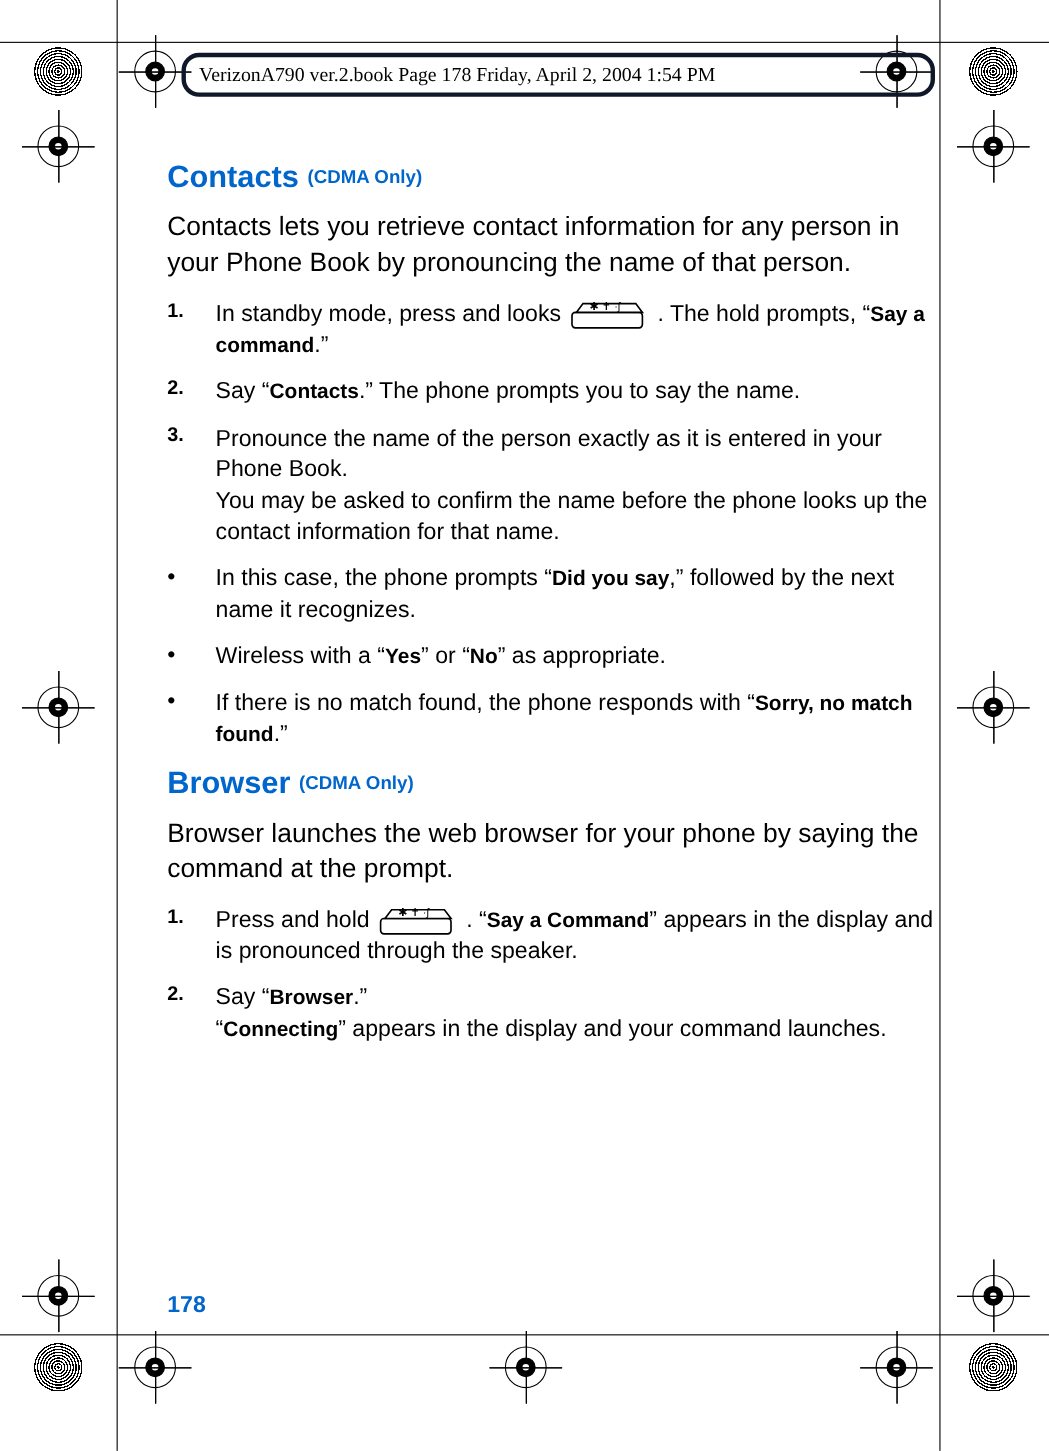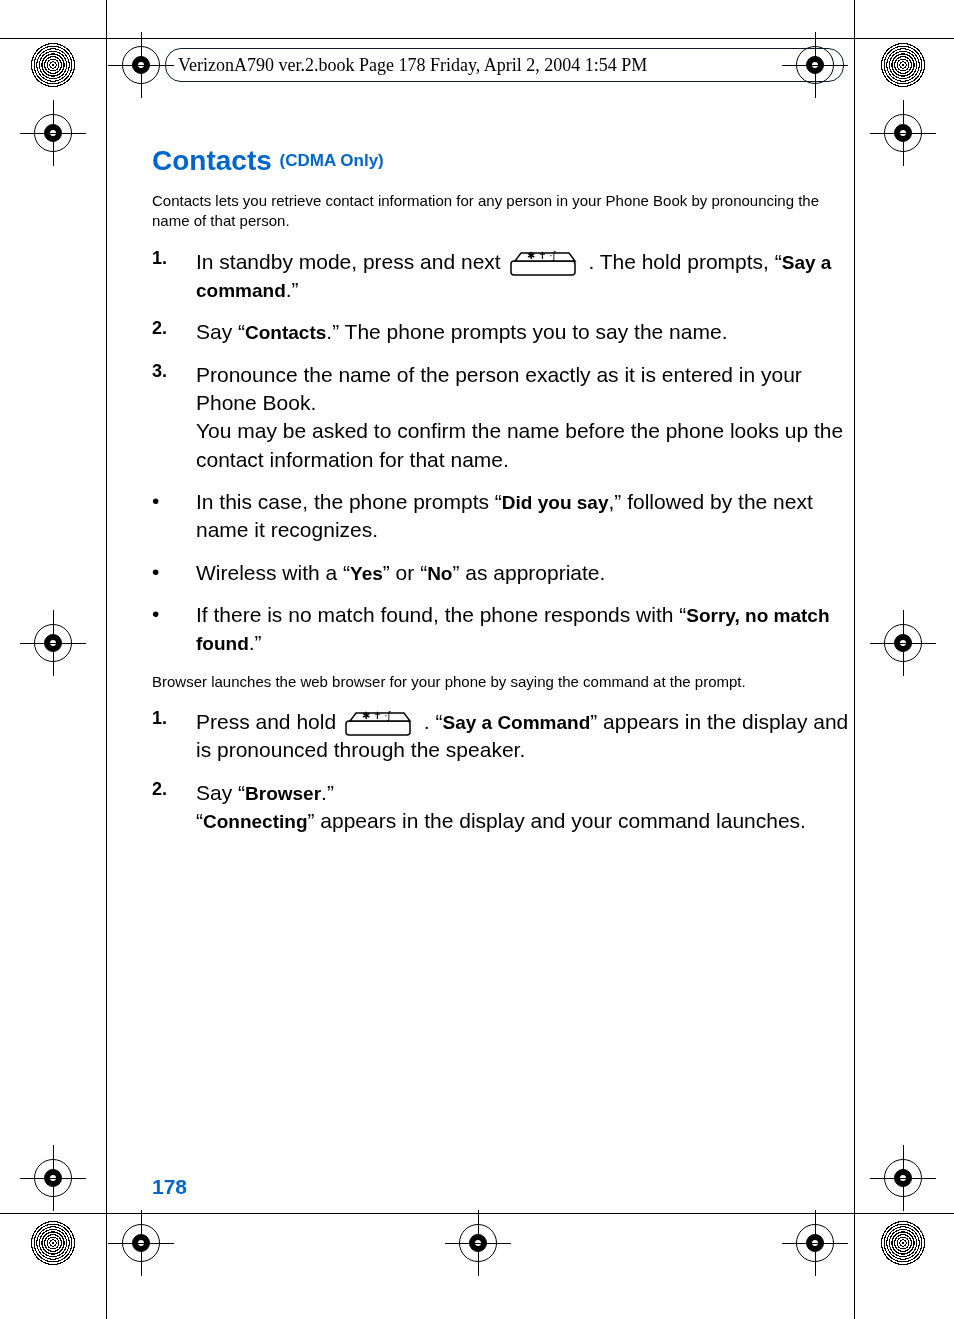--- a/index.html
+++ b/index.html
@@ -43,21 +43,21 @@
   .pm-crosshair .ring1 { position:absolute; inset:4px; border:1px solid #000; border-radius:50%; }
   .pm-crosshair .ring2 { position:absolute; inset:14px; border:1px solid #000; border-radius:50%; background:#000; }
   .pm-crosshair .dot   { position:absolute; left:50%; top:50%; width:6px; height:6px; margin:-3px 0 0 -3px; background:#fff; border-radius:50%; }
 
   .header-box {
     position: absolute;
     left: 165px;
     top: 48px;
     width: 665px;
     height: 32px;
-    border: 1px solid #0f172a;
+    border: 4px solid #0f172a;
     border-radius: 16px;
     font-size: 18px;
     line-height: 32px;
     padding-left: 12px;
     font-family: "Times New Roman", serif;
   }
 
   .content {
     position: absolute;
     left: 152px;
@@ -72,21 +72,21 @@
     margin: 0 0 14px 0;
     font-family: Arial, Helvetica, sans-serif;
   }
   h2 .tag {
     font-size: 17px;
     font-weight: bold;
     vertical-align: 4px;
     text-align: right;
   }
   p.body {
-    font-size: 15px;
+    font-size: 24px;
     line-height: 1.35;
     margin: 0 0 16px 0;
     color: #000;
   }
   .list {
     margin: 0;
     padding: 0;
   }
   .step {
     display: flex;
@@ -243,21 +243,21 @@
       <span class="tag">(CDMA Only)</span>
     </h2>
 
     <p class="body">Contacts lets you retrieve contact information for any person in your Phone Book by pronouncing the name of that person.</p>
 
     <div class="list">
 
       <div class="step">
         <div class="num">1.</div>
         <div class="txt">
-          <span>In standby mode, press and next </span>
+          <span>In standby mode, press and looks </span>
           <span class="key-icon">
             <svg viewBox="0 0 72 30">
                 <rect x="2" y="14" width="64" height="14" rx="3" fill="#fff" stroke="#000" stroke-width="1.5"></rect>
                 <path d="M6 14 L66 14 L60 6 L12 6 Z" fill="#fff" stroke="#000" stroke-width="1.5"></path>
                 <text x="18" y="12" font-size="10" font-family="Arial">✱ ✝ ·ʃ</text>
               </svg>
           </span>
           <span> . The hold prompts, “</span><span class="bold">Say a command</span><span>.”</span>
         </div>
       </div>
@@ -293,20 +293,24 @@
 
       <div class="bullet">
         <div class="dot">•</div>
         <div class="txt">
           <span>If there is no match found, the phone responds with “</span><span class="bold">Sorry, no match found</span><span>.”</span>
         </div>
       </div>
 
     </div>
 
+    <h2 style="margin-top:6px;">
+      <span>Browser</span>
+      <span class="tag">(CDMA Only)</span>
+    </h2>
 
 
     <p class="body">Browser launches the web browser for your phone by saying the command at the prompt.</p>
 
     <div class="list">
       <div class="step">
         <div class="num">1.</div>
         <div class="txt">
           <span>Press and hold </span>
           <span class="key-icon">

